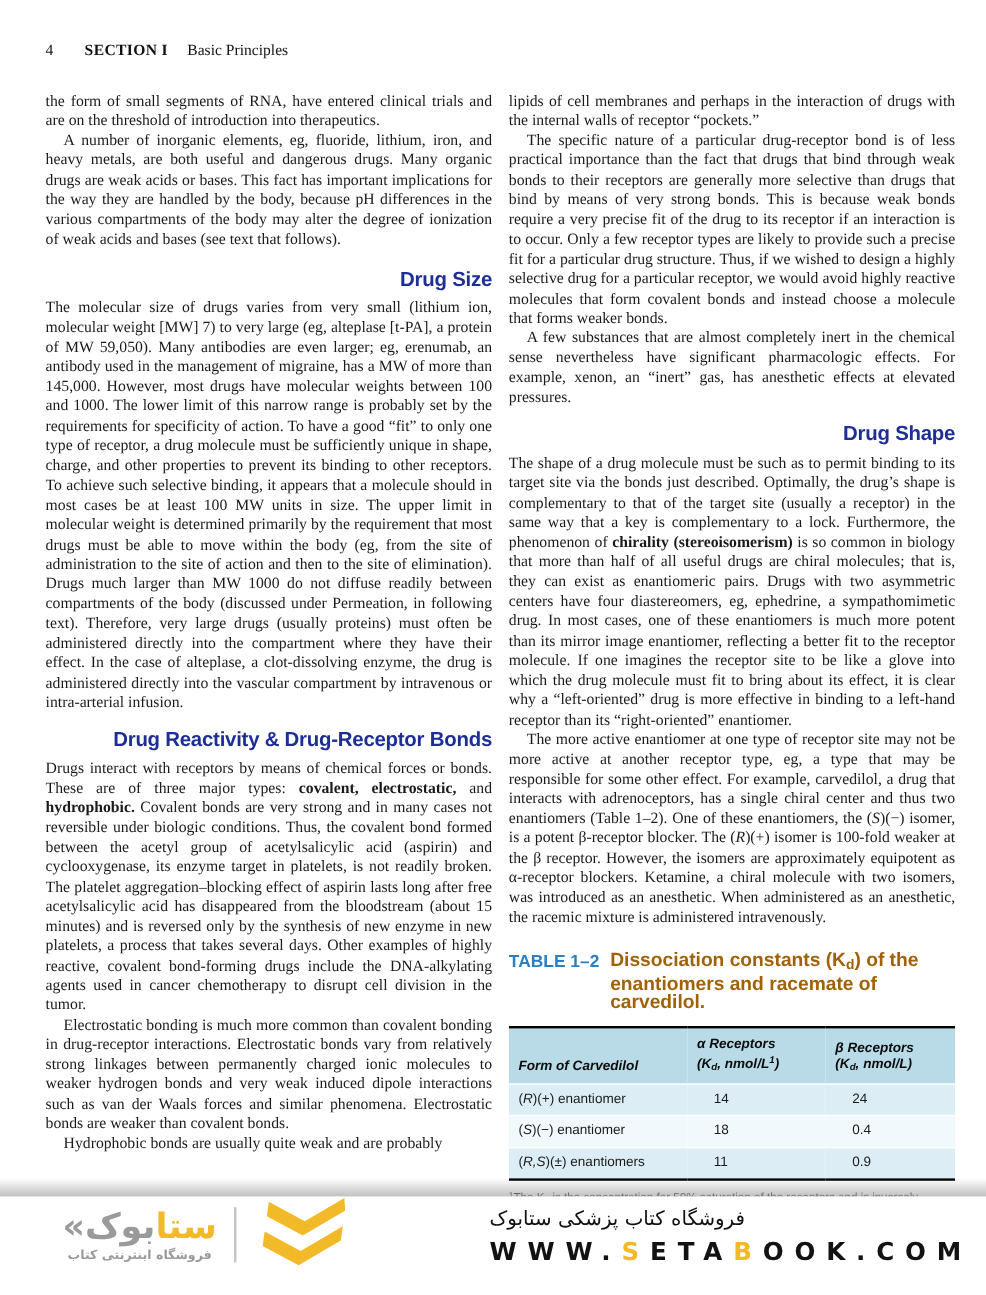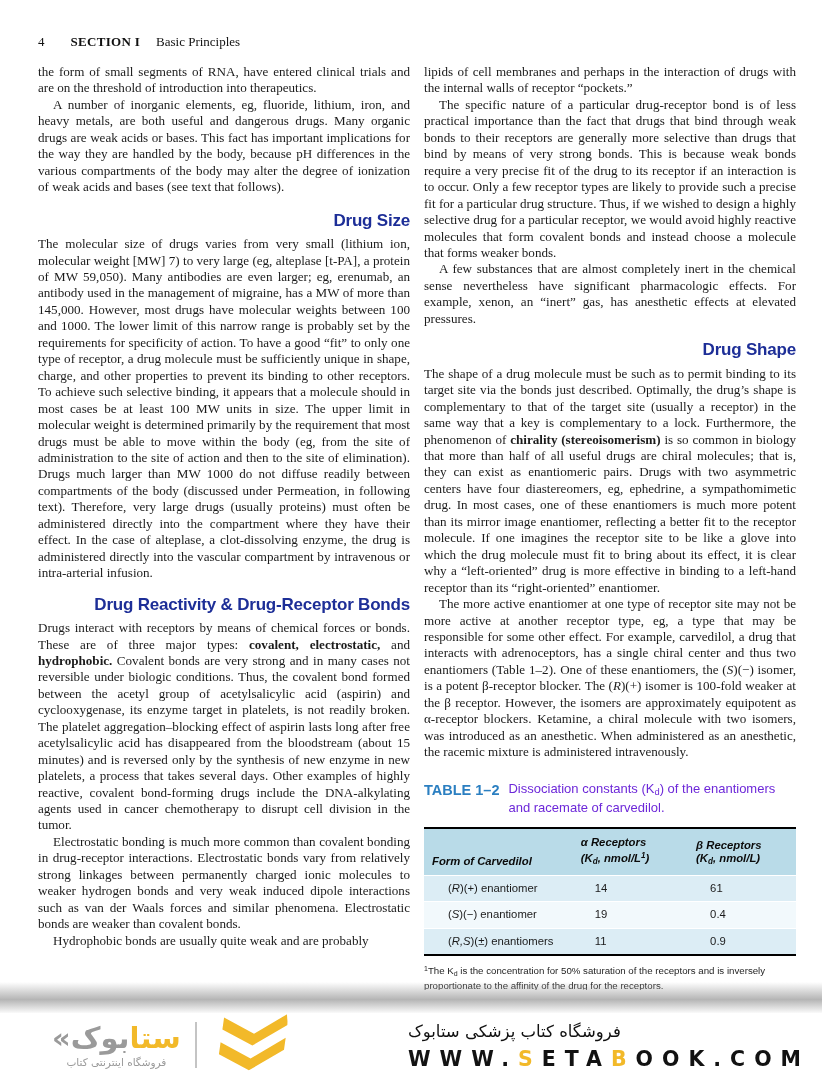--- a/index.html
+++ b/index.html
@@ -10,82 +10,82 @@
   }
   
   .running-head {
     position:absolute; top:34px; left:38px; font-size:13px; color:#111;
   }
   .running-head .pagenum { margin-right:26px; }
   .running-head .section { font-weight:bold; margin-right:16px; letter-spacing:.3px; }
 
   
   .col {
-    position:absolute; top:64px; width:372px; height:926px; overflow:hidden;
+    position:absolute; top:76px; width:372px; height:926px; overflow:hidden;
     font-size:13.1px; line-height:16.45px; text-align:justify;
   }
   .col-left  { left:38px; }
   .col-right { left:424px; }
   .col p { margin:0; }
   .col p.indent { text-indent:15px; }
   h2.sec-heading {
     font-family:"Liberation Sans", sans-serif; font-weight:bold;
     color:#1d2e97; font-size:17px; letter-spacing:-0.2px;
     margin:15px 0 7px 0; text-align:right;
   }
   .col-left h2.first-heading { margin-top:17px; }
 
   
   .table-block { margin-top:20px; font-family:"Liberation Sans", sans-serif; text-align:left; }
   .table-title { display:flex; gap:9px; align-items:flex-start; }
   .table-label { color:#2b7fc1; font-weight:bold; font-size:14.5px; white-space:nowrap; padding-top:1px; }
-  .table-caption { font-weight:normal; font-size:13px; line-height:15.5px; color:#6d28d9; max-width:270px; }
+  .table-caption { font-weight:bold; font-size:16px; line-height:15.5px; color:#a16207; max-width:270px; }
   table.data-table {
     width:100%; border-collapse:collapse; margin-top:11px;
     border-top:2.5px solid #000; border-bottom:2.5px solid #000;
     font-size:11.3px; line-height:13.5px;
   }
   table.data-table thead tr { background:#b9dbe8; }
   table.data-table th {
     text-align:left; font-weight:bold; padding:7px 6px 6px 8px;
     vertical-align:bottom; color:#0b0b0b;font-style:italic;
   }
   table.data-table th .th-line { display:block; }
   table.data-table tbody tr.r-odd  { background:#dcedf5; }
   table.data-table tbody tr.r-even { background:#f2f9fc; }
-  table.data-table td { padding:6px 6px 6px 24px; border-top:1.5px solid #ffffff; }
+  table.data-table td { padding:6px 6px 6px 8px; border-top:1.5px solid #ffffff; }
   table.data-table td.num { padding-left:22px; }
   .table-footnote { font-size:9.7px; line-height:12px; margin-top:7px; color:#1e1e1e; }
 
   sub { font-size:72%; vertical-align:-0.25em; }
   sup { font-size:72%; vertical-align:0.45em; }
 
   
   .fade-band {
     position:absolute; left:0; top:982px; width:822px; height:32px; z-index:5;
     background:linear-gradient(to bottom, rgba(190,190,190,0) 0%, rgba(160,160,160,0.78) 55%, #ffffff 100%);
   }
 
   
   .watermark-footer {
-    position:absolute; left:0; bottom:0; width:822px; height:66px;
+    position:absolute; left:0; bottom:16px; width:822px; height:66px;
     background:#ffffff; z-index:6;
   }
   .footer-left {
     position:absolute; left:52px; bottom:4px; height:60px;
     display:flex; align-items:center; gap:14px;
   }
   .brand-text-block { text-align:center; }
   .brand-wordmark {
     font-family:"DejaVu Sans", sans-serif; font-weight:bold;
     font-size:29px; line-height:32px; direction:rtl;
   }
   .brand-tagline {
     font-family:"DejaVu Sans", sans-serif; font-size:10.5px; color:#9a9a9a;
-    direction:rtl; margin-top:2px;
+    direction:rtl; margin-top:2px;font-weight:bold;
   }
   .footer-divider { width:2px; height:46px; background:#c4c4c4; }
   .brand-emblem { transform:rotate(-4deg); }
 
   .footer-right { position:absolute; right:12px; bottom:8px; text-align:left; }
   .site-name-fa {
     font-family:"DejaVu Sans", sans-serif; font-size:16.5px; color:#111;
     direction:rtl; line-height:22px;
   }
   .site-url {
@@ -141,25 +141,25 @@
             <th style="width:29%">
               <span class="th-line">β Receptors</span>
               <span class="th-line"><span>(K</span><sub>d</sub><span>, nmol/L)</span></span>
             </th>
           </tr>
         </thead>
         <tbody>
           <tr class="r-odd">
             <td><span>(</span><span style="font-style: italic;">R</span><span>)(+) enantiomer</span></td>
             <td class="num">14</td>
-            <td class="num">61</td>
+            <td class="num">24</td>
           </tr>
           <tr class="r-even">
             <td><span>(</span><span style="font-style: italic;">S</span><span>)(−) enantiomer</span></td>
-            <td class="num">19</td>
+            <td class="num">18</td>
             <td class="num">0.4</td>
           </tr>
           <tr class="r-odd">
             <td><span>(</span><span style="font-style: italic;">R,S</span><span>)(±) enantiomers</span></td>
             <td class="num">11</td>
             <td class="num">0.9</td>
           </tr>
         </tbody>
       </table>
       <div class="table-footnote"><sup>1</sup><span>The K</span><sub>d</sub><span> is the concentration for 50% saturation of the receptors and is inversely proportionate to the affinity of the drug for the receptors.</span></div>

